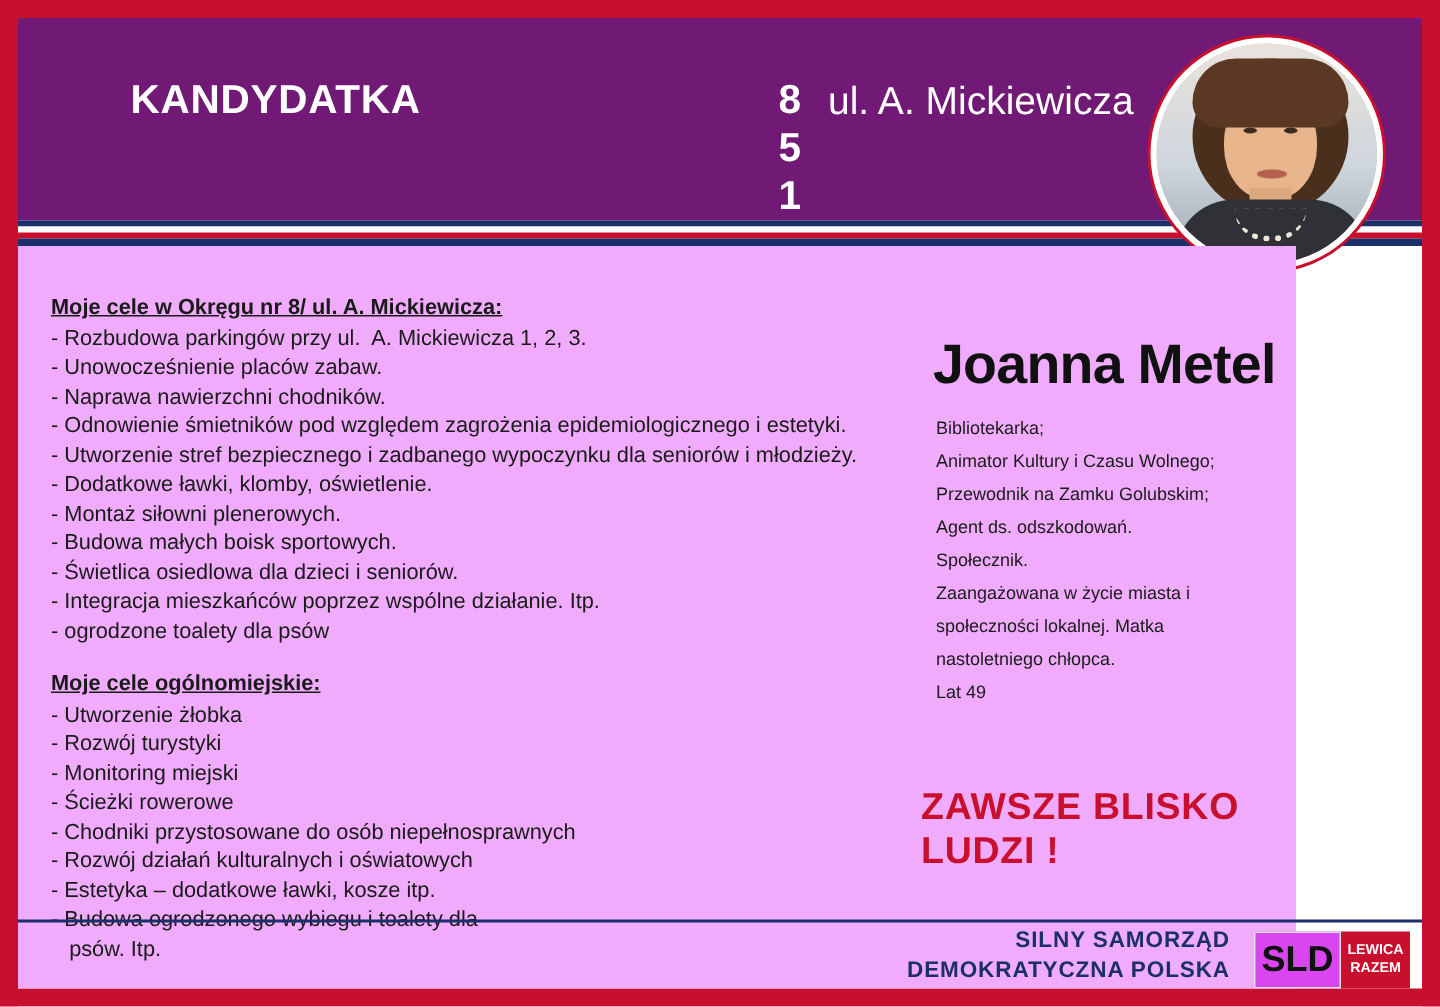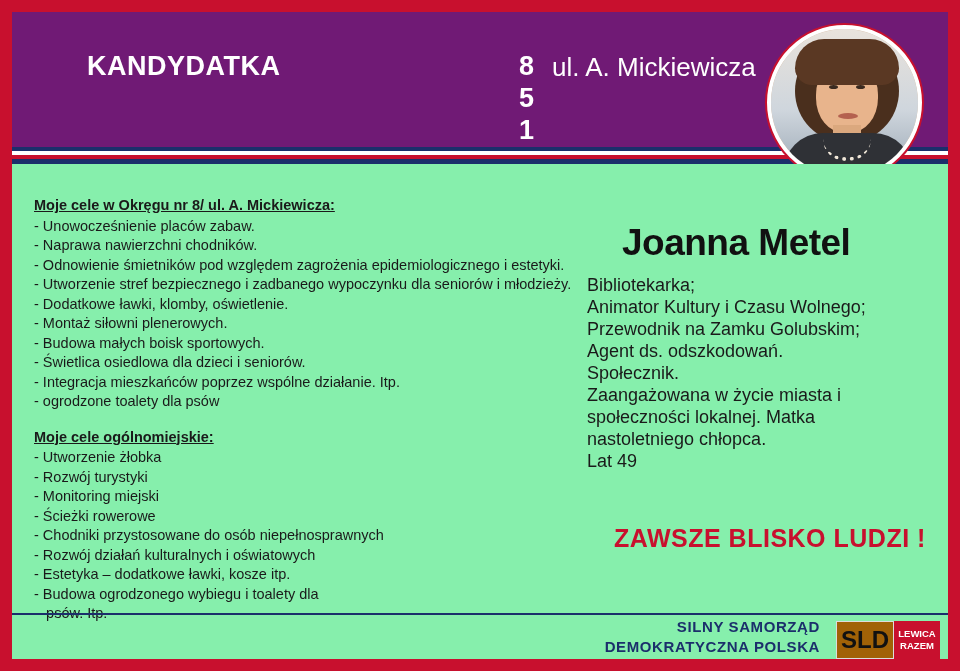--- a/index.html
+++ b/index.html
@@ -81,55 +81,55 @@
   .portrait .body{
     position:absolute;left:12px;top:104px;width:130px;height:60px;border-radius:40px 40px 0 0;
     background:#2f3136;
   }
   .portrait .neck{position:absolute;left:62px;top:96px;width:28px;height:20px;background:#dba87e;}
   .portrait .necklace{
     position:absolute;left:52px;top:110px;width:48px;height:18px;border-bottom:4px dotted #efe6d8;border-radius:0 0 24px 24px;
   }
 
   
-  .content{position:absolute;left:12px;top:164px;width:936px;height:495px;background:#86efac;}
+  .content{position:absolute;left:12px;top:164px;width:852px;height:495px;background:#f0abfc;}
 
   .goals{
     position:absolute;left:22px;top:32px;width:580px;
     font-size:14.5px;color:#1a1a1a;line-height:19.5px;
   }
   .goals .h{font-weight:bold;text-decoration:underline;margin-bottom:1px;}
   .goals .h2{font-weight:bold;text-decoration:underline;margin-top:16px;margin-bottom:1px;}
   .goals .li{white-space:pre-wrap;}
 
   .name{
     position:absolute;left:610px;top:58px;
     font-size:37px;font-weight:bold;color:#111111;letter-spacing:-0.5px;
   }
   .bio{
-    position:absolute;left:575px;top:110px;width:290px;
-    font-size:18px;line-height:22px;color:#1a1a1a;
+    position:absolute;left:612px;top:110px;width:290px;
+    font-size:12px;line-height:22px;color:#1a1a1a;
   }
   .slogan{
     position:absolute;left:602px;top:360px;
     font-size:25px;font-weight:bold;color:#c8102e;letter-spacing:0.5px;
   }
 
   
   .foot-line{position:absolute;left:12px;bottom:56px;width:936px;height:2px;background:#1b2f6b;}
   .foot-text{
     position:absolute;right:140px;bottom:14px;width:260px;text-align:right;
     font-size:15px;line-height:20px;color:#1b2f6b;font-weight:bold;letter-spacing:0.6px;
   }
   .logo{
     position:absolute;right:20px;bottom:12px;width:104px;height:38px;
     display:flex;align-items:stretch;
   }
   .logo .sld{
-    flex:1 1 auto;background:#a16207;color:#111111;
+    flex:1 1 auto;background:#d946ef;color:#111111;
     font-size:24px;font-weight:bold;display:flex;align-items:center;justify-content:center;
     border:1px solid #dddddd;box-sizing:border-box;
   }
   .logo .lw{
     width:46px;background:#c8102e;color:#ffffff;
     font-size:9.5px;font-weight:bold;line-height:12px;
     display:flex;flex-direction:column;align-items:center;justify-content:center;
   }
 </style>
 </head>
@@ -169,20 +169,21 @@
     <div class="mouth"></div>
     <div class="neck"></div>
     <div class="body"></div>
     <div class="necklace"></div>
   </div>
 
   <div class="content">
 
     <div class="goals">
       <div class="h">Moje cele w Okręgu nr 8/ ul. A. Mickiewicza:</div>
+      <div class="li">- Rozbudowa parkingów przy ul.  A. Mickiewicza 1, 2, 3.</div>
       <div class="li">- Unowocześnienie placów zabaw.</div>
       <div class="li">- Naprawa nawierzchni chodników.</div>
       <div class="li">- Odnowienie śmietników pod względem zagrożenia epidemiologicznego i estetyki.</div>
       <div class="li">- Utworzenie stref bezpiecznego i zadbanego wypoczynku dla seniorów i młodzieży.</div>
       <div class="li">- Dodatkowe ławki, klomby, oświetlenie.</div>
       <div class="li">- Montaż siłowni plenerowych.</div>
       <div class="li">- Budowa małych boisk sportowych.</div>
       <div class="li">- Świetlica osiedlowa dla dzieci i seniorów.</div>
       <div class="li">- Integracja mieszkańców poprzez wspólne działanie. Itp.</div>
       <div class="li">- ogrodzone toalety dla psów</div>

